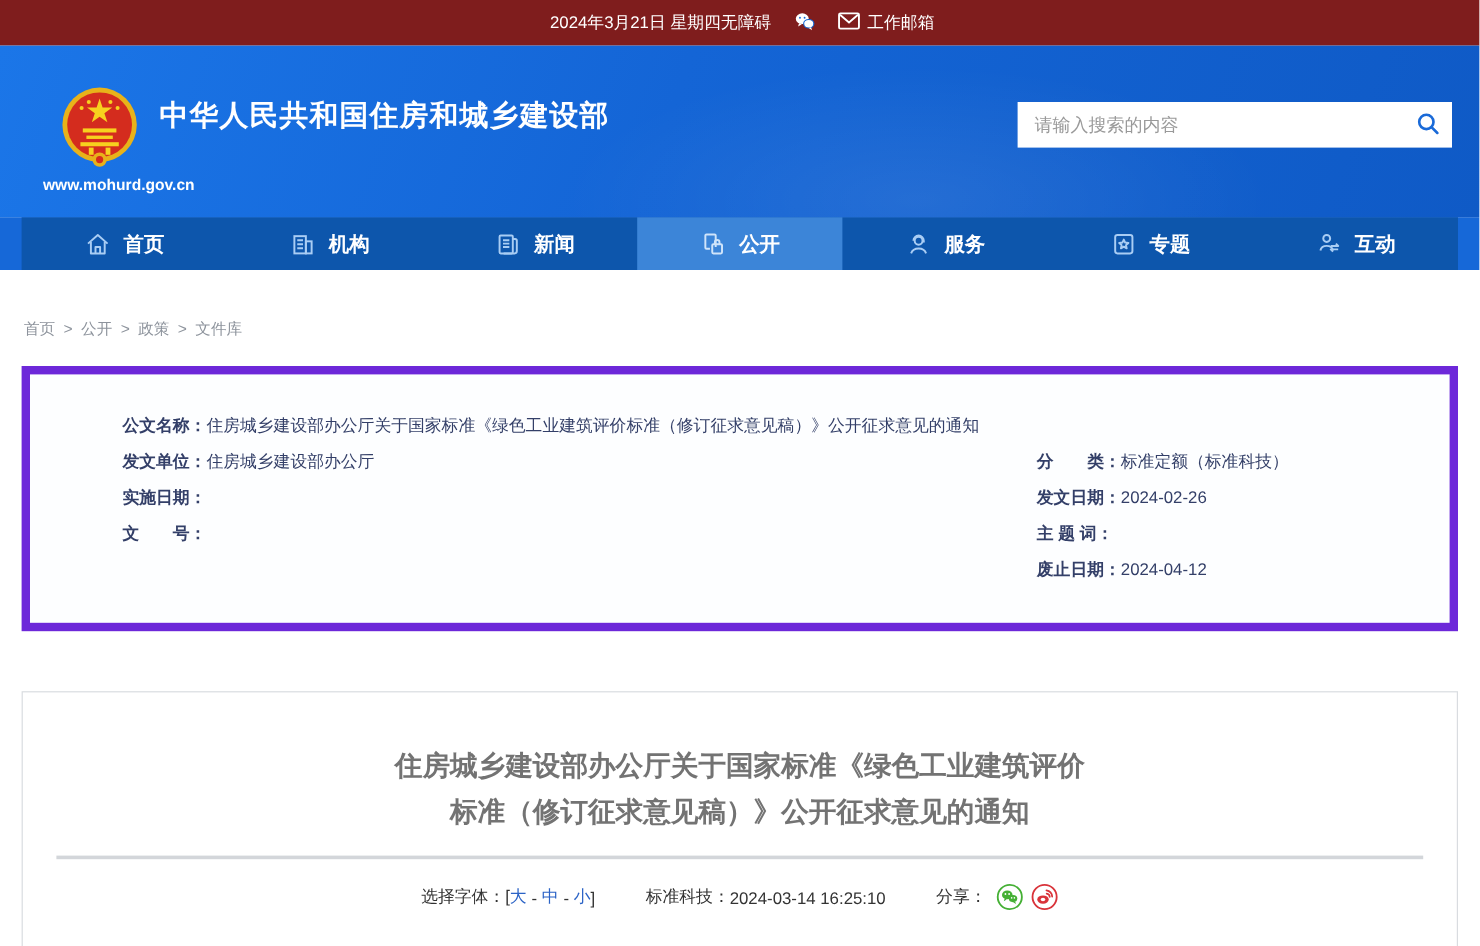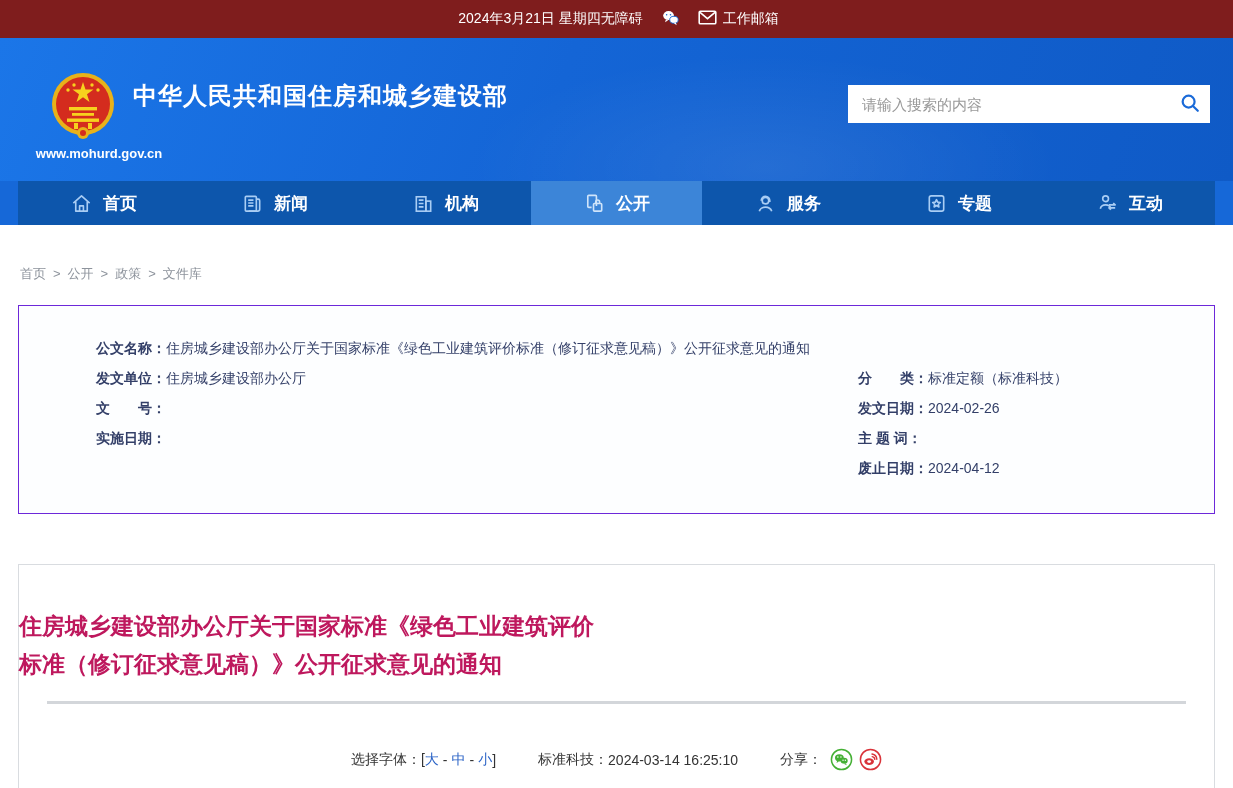--- a/index.html
+++ b/index.html
@@ -39,34 +39,34 @@
               color:#fff; font-size:17px; font-weight:bold; cursor:pointer; }
   .nav-item.active { background:#3c85d8; }
   .nav-item svg { display:block; }
 
   
   .breadcrumb { margin:40px 0 0 20px; font-size:13px; color:#8d939c; }
   .breadcrumb a { color:#8d939c; text-decoration:none; cursor:pointer; }
   .breadcrumb .sep { padding:0 7px; }
 
   
-  .doc-box { margin:22px 18px 0; border:1px solid #6d28d9; background:#fdfeff;
+  .doc-box { margin:22px 18px 0; border:7px solid #6d28d9; background:#fdfeff;
              padding:27px 20px 30px 77px; color:#333f68; font-size:14px; }
   .doc-line { line-height:30px; }
   .doc-line b { font-weight:bold; }
   .info-grid { display:grid; grid-template-columns:762px 1fr; }
 
   
   .article-box { margin:50px 18px 0; border:1px solid #d9dce0; min-height:248px; padding-bottom:60px; }
-  .article-title { margin-top:42px; text-align:left; font-size:23px; font-weight:bold;
-                   color:#be185d; line-height:38px; }
+  .article-title { margin-top:42px; text-align:center; font-size:23px; font-weight:bold;
+                   color:#737373; line-height:38px; }
   .article-divider { margin:18px 28px 0; height:3px; background:#d3d6da; }
   .article-meta { margin-top:20px; display:flex; justify-content:center; align-items:center;
                   font-size:14px; color:#333; }
-  .article-meta .chunk { display:flex; align-items:center;margin-top:24px; }
+  .article-meta .chunk { display:flex; align-items:center; }
   .article-meta .gap-l { margin-left:42px; }
   .font-opt { color:#2b63c6; cursor:pointer; }
   .fs-sep { padding:0 4px; }
   .share-icons { display:flex; align-items:center; gap:6px; margin-left:8px; }
   .share-icons span { display:flex; cursor:pointer; }
 </style>
 </head>
 <body>
 
 <div class="topbar">
@@ -139,36 +139,36 @@
           <path d="M3.5 11.5 L12 4 L20.5 11.5"></path>
             <path d="M6 10 V20 H18 V10"></path>
             <path d="M10 20 V14.5 H14 V20"></path>
         </svg>
       </span>
       <span>首页</span>
     </div>
     <div class="nav-item">
       <span>
         <svg width="23" height="23" viewBox="0 0 24 24" fill="none" stroke="#a9cdf4" stroke-width="1.7">
+          <rect x="4.5" y="5" width="10" height="15"></rect>
+            <rect x="14.5" y="9.5" width="5" height="10.5"></rect>
+          <path d="M7 8.5 h5 M7 12 h5 M7 15.5 h5"></path>
+        </svg>
+      </span>
+      <span>机构</span>
+    </div>
+    <div class="nav-item">
+      <span>
+        <svg width="23" height="23" viewBox="0 0 24 24" fill="none" stroke="#a9cdf4" stroke-width="1.7">
           <rect x="4.5" y="4.5" width="11.5" height="15.5" rx="1"></rect>
           <path d="M7.5 8.5 h5.5 M7.5 11.5 h5.5 M7.5 14.5 h5.5"></path>
           <path d="M16 7.5 h2 a1.5 1.5 0 0 1 1.5 1.5 v9 a2 2 0 0 1 -2 2 H8"></path>
         </svg>
       </span>
       <span>新闻</span>
-    </div>
-    <div class="nav-item">
-      <span>
-        <svg width="23" height="23" viewBox="0 0 24 24" fill="none" stroke="#a9cdf4" stroke-width="1.7">
-          <rect x="4.5" y="5" width="10" height="15"></rect>
-            <rect x="14.5" y="9.5" width="5" height="10.5"></rect>
-          <path d="M7 8.5 h5 M7 12 h5 M7 15.5 h5"></path>
-        </svg>
-      </span>
-      <span>机构</span>
     </div>
     <div class="nav-item active">
       <span>
         <svg width="23" height="23" viewBox="0 0 24 24" fill="none" stroke="#cfe4fa" stroke-width="1.7">
           <path d="M14 14.5 V4.5 a1 1 0 0 0 -1 -1 H6 a1 1 0 0 0 -1 1 V15 a1 1 0 0 0 1 1 h3"></path>
           <rect x="11" y="12" width="8.5" height="8" rx="1"></rect>
           <path d="M13.3 12 v-1.6 a2 2 0 0 1 4 0 V12"></path>
         </svg>
       </span>
       <span>公开</span>
@@ -213,24 +213,24 @@
 <div class="doc-box">
   <div class="doc-line">
     <b>公文名称：</b><span>住房城乡建设部办公厅关于国家标准《绿色工业建筑评价标准（修订征求意见稿）》公开征求意见的通知</span>
   </div>
   <div class="info-grid">
     <div>
       <div class="doc-line">
         <b>发文单位：</b><span>住房城乡建设部办公厅</span>
       </div>
       <div class="doc-line">
+        <b>实施日期：</b><span></span>
+      </div>
+      <div class="doc-line">
         <b>文　　号：</b><span></span>
-      </div>
-      <div class="doc-line">
-        <b>实施日期：</b><span></span>
       </div>
     </div>
     <div>
       <div class="doc-line">
         <b>分　　类：</b><span>标准定额（标准科技）</span>
       </div>
       <div class="doc-line">
         <b>发文日期：</b><span>2024-02-26</span>
       </div>
       <div class="doc-line">

